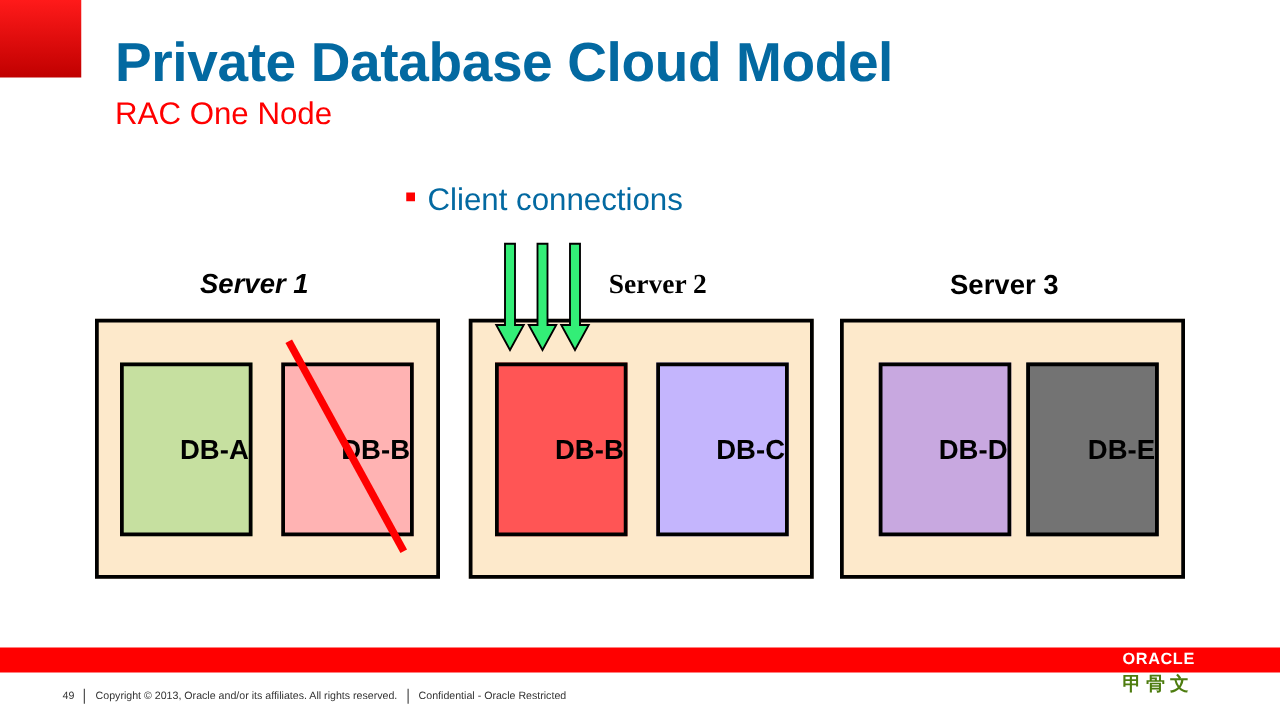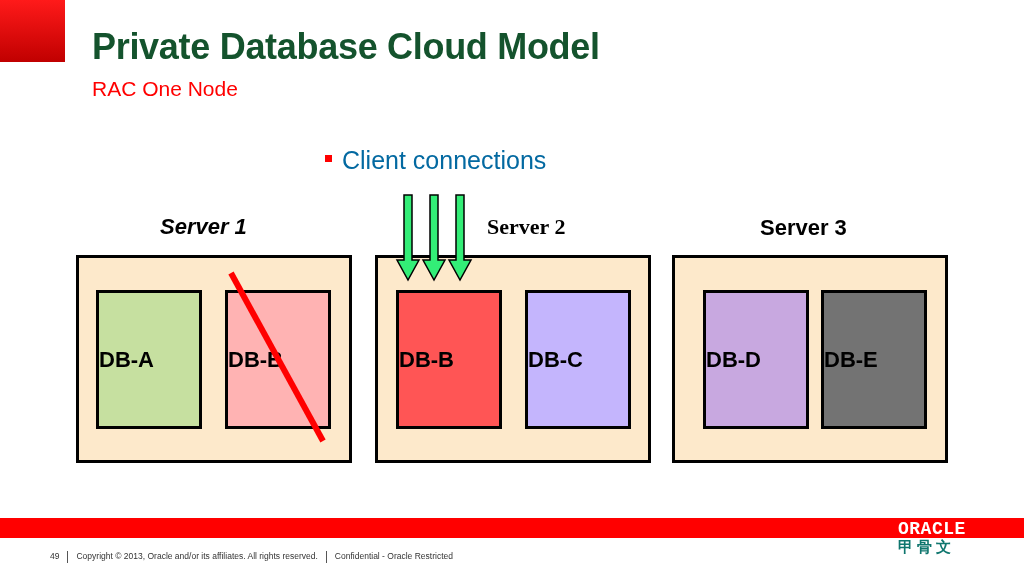--- a/index.html
+++ b/index.html
@@ -1,29 +1,29 @@
 <!DOCTYPE html>
 <html><head>
 <meta charset="utf-8">
 <style>
   html, body { margin:0; padding:0; }
   body { width:1024px; height:576px; position:relative; overflow:hidden; background:#ffffff; font-family:"Liberation Sans", sans-serif; }
   .corner { position:absolute; left:0; top:0; width:65px; height:62px; background:linear-gradient(#ff1a1a, #c00000); }
-  .title { position:absolute; left:92px; top:26px; font-size:36px; font-weight:bold; color:#14532d; letter-spacing:-0.3px; white-space:nowrap; }
-  .subtitle { position:absolute; left:92px; top:77px; font-size:21px; color:#ff0000; white-space:nowrap; }
+  .title { position:absolute; left:92px; top:26px; font-size:44px; font-weight:bold; color:#0369a1; letter-spacing:-0.3px; white-space:nowrap; }
+  .subtitle { position:absolute; left:92px; top:77px; font-size:25px; color:#ff0000; white-space:nowrap; }
   .bullet { position:absolute; left:325px; top:146px; font-size:25px; color:#0369a1; white-space:nowrap; }
   .bullet .sq { display:inline-block; width:7px; height:7px; background:#ff0000; margin-right:10px; vertical-align:middle; position:relative; top:-4px; }
   .server-label { position:absolute; font-size:22px; font-weight:bold; color:#000; white-space:nowrap; }
   .server { position:absolute; top:255px; width:270px; height:202px; background:#fde9cb; border:3px solid #000; }
-  .db { position:absolute; top:290px; width:100px; height:133px; border:3px solid #000; display:flex; align-items:center; justify-content:flex-start; font-size:22px; font-weight:bold; color:#000; }
+  .db { position:absolute; top:290px; width:100px; height:133px; border:3px solid #000; display:flex; align-items:center; justify-content:flex-end; font-size:22px; font-weight:bold; color:#000; }
   .arrows { position:absolute; left:395px; top:192px; }
   .strike { position:absolute; left:0; top:0; pointer-events:none; }
   .redbar { position:absolute; left:0; top:518px; width:1024px; height:20px; background:#ff0000; }
-  .oracle { position:absolute; left:898px; top:519px; color:#fff; font-size:18px; font-weight:bold; letter-spacing:0.5px; white-space:nowrap;font-family:Liberation Mono, monospace; }
-  .cjk { position:absolute; left:898px; top:538px; color:#0f766e; font-size:15px; font-weight:bold; letter-spacing:4px; white-space:nowrap; }
+  .oracle { position:absolute; left:898px; top:519px; color:#fff; font-size:13px; font-weight:bold; letter-spacing:0.5px; white-space:nowrap; }
+  .cjk { position:absolute; left:898px; top:538px; color:#4d7c0f; font-size:15px; font-weight:bold; letter-spacing:4px; white-space:nowrap; }
   .footer { position:absolute; left:50px; top:551px; font-size:8.5px; color:#333; white-space:nowrap; }
   .footer .sep { display:inline-block; width:1px; height:12px; background:#555; margin:0 8px; vertical-align:middle; }
 </style>
 </head>
 <body>
 
 <div class="corner"></div>
 <div class="title">Private Database Cloud Model</div>
 <div class="subtitle">RAC One Node</div>
 <div class="bullet"><span class="sq"></span><span>Client connections</span></div>

